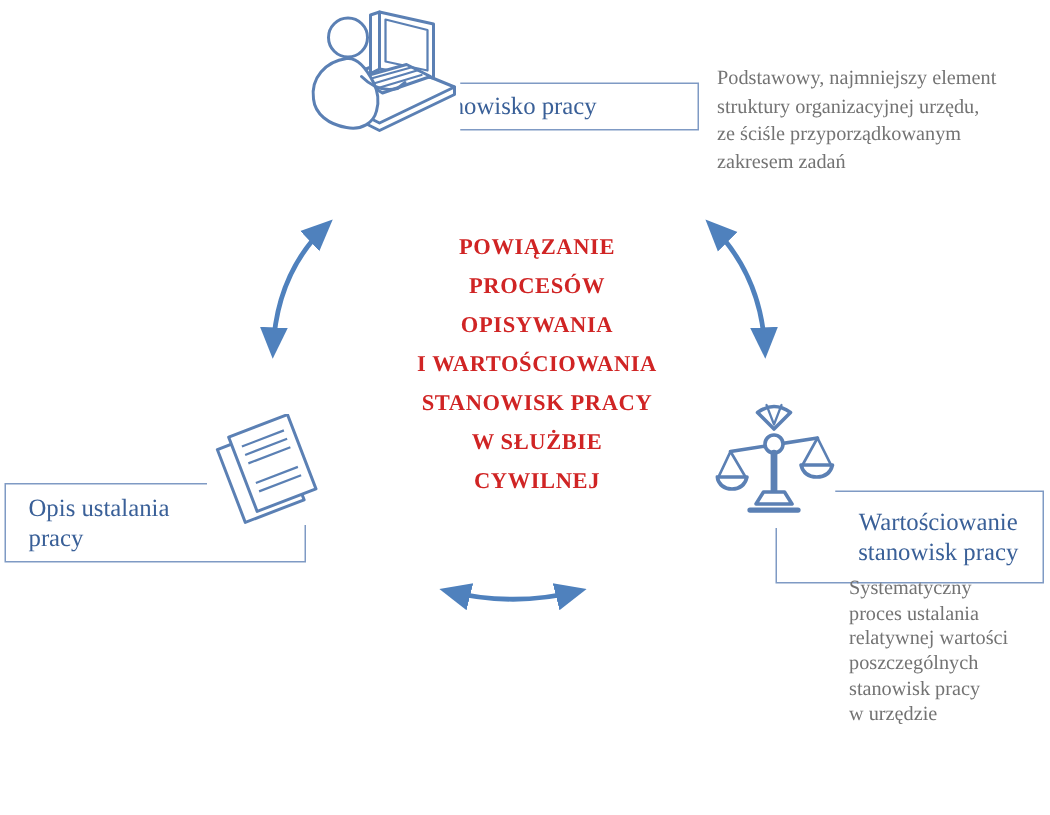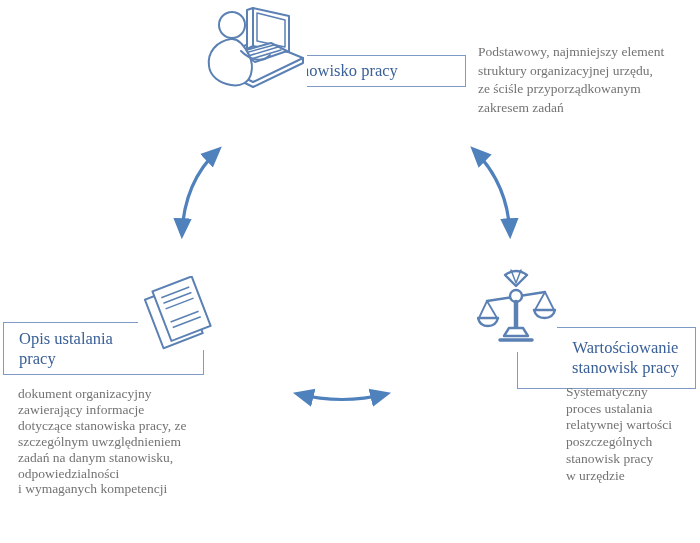--- a/index.html
+++ b/index.html
@@ -47,20 +47,27 @@
 <div class="stage">
 
   <svg width="0" height="0" style="position:absolute" aria-hidden="true">
     <defs>
       <marker id="ah" viewBox="0 0 10 10" refX="7.5" refY="5" markerWidth="21" markerHeight="21" markerUnits="userSpaceOnUse" orient="auto-start-reverse">
         <path d="M0,0.6 L10,5 L0,9.4 Z" fill="#4f81bd"></path>
       </marker>
     </defs>
   </svg>
 
+  <div class="title title-center pre">POWIĄZANIE
+PROCESÓW
+OPISYWANIA
+I WARTOŚCIOWANIA
+STANOWISK PRACY
+W SŁUŻBIE
+CYWILNEJ</div>
 
   <svg class="icon icon-person" width="104" height="84" viewBox="0 0 104 84">
     <rect x="0" y="0" width="104" height="84" fill="#ffffff" stroke="none"></rect>
     <g fill="#ffffff" stroke="#5b80b4" stroke-width="2" stroke-linejoin="round" stroke-linecap="round">
       <polygon points="6,56 56,36 100,54 50,78"></polygon>
       <path d="M6,56 L6,61 L50,83 L100,59 L100,54" fill="none"></path>
       <polygon points="44,6 50,4 50,42 44,45"></polygon>
       <polygon points="50,4 86,12 86,48 50,42"></polygon>
       <polygon points="54,9 82,16 82,43 54,37" fill="none" stroke-width="1.5"></polygon>
       <polygon points="36,48 68,39 84,47 52,58"></polygon>
@@ -83,27 +90,20 @@
     <g transform="rotate(-21 42 37)" fill="#ffffff" stroke="#5b80b4" stroke-width="2" stroke-linejoin="round">
       <rect x="14" y="12" width="42" height="52"></rect>
       <rect x="24" y="7" width="42" height="53"></rect>
       <path d="M30,16 H60 M30,22 H60 M30,28 H60 M30,42 H60 M30,48 H60" fill="none" stroke-width="1.5"></path>
     </g>
   </svg>
   <div class="box box-left">
     <span class="label pre">Opis ustalania
 pracy</span>
   </div>
-  <div class="desc desc-left pre">dokument organizacyjny
-zawierający informacje
-dotyczące stanowiska pracy, ze
-szczególnym uwzględnieniem
-zadań na danym stanowisku,
-odpowiedzialności
-i wymaganych kompetencji</div>
 
   <svg class="icon icon-scales" width="80" height="86" viewBox="0 0 80 86">
     <rect x="0" y="0" width="80" height="86" fill="#ffffff" stroke="none"></rect>
     <g stroke="#5b80b4" stroke-width="2.4" fill="#ffffff" stroke-linejoin="round" stroke-linecap="round">
       <path d="M39,20 L28,9 Q39,1 50,9 Z"></path>
       <path d="M39,17 L34,4 M39,17 L44,4" stroke-width="1.5" fill="none"></path>
       <path d="M10,35 L68,26" fill="none"></path>
       <circle cx="39" cy="30" r="6"></circle>
       <path d="M10,35 L2,52 M10,35 L20,52" fill="none" stroke-width="1.8"></path>
       <path d="M1,52 L21,52 Q19,60 11,60 Q3,60 1,52 Z"></path>

